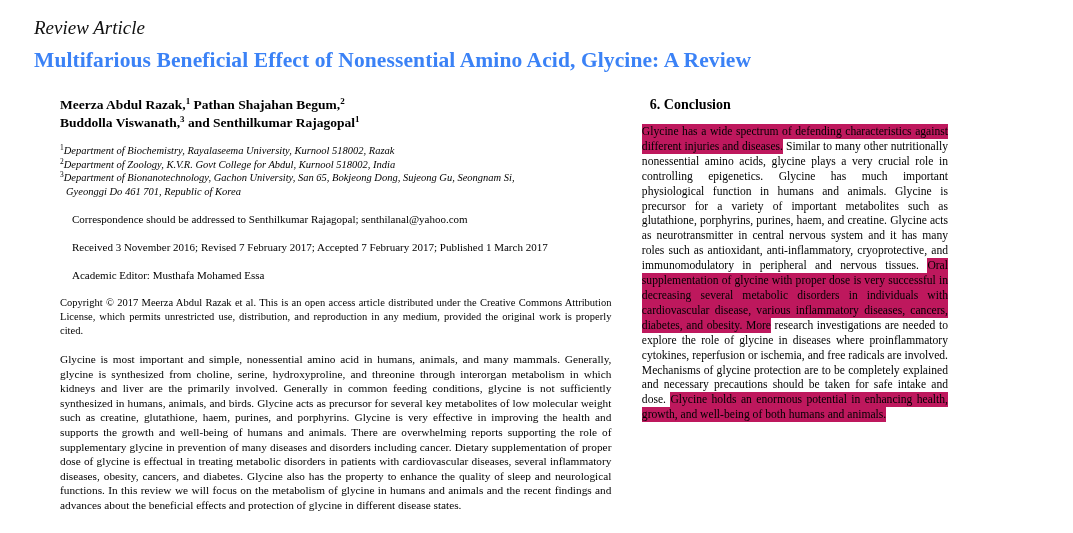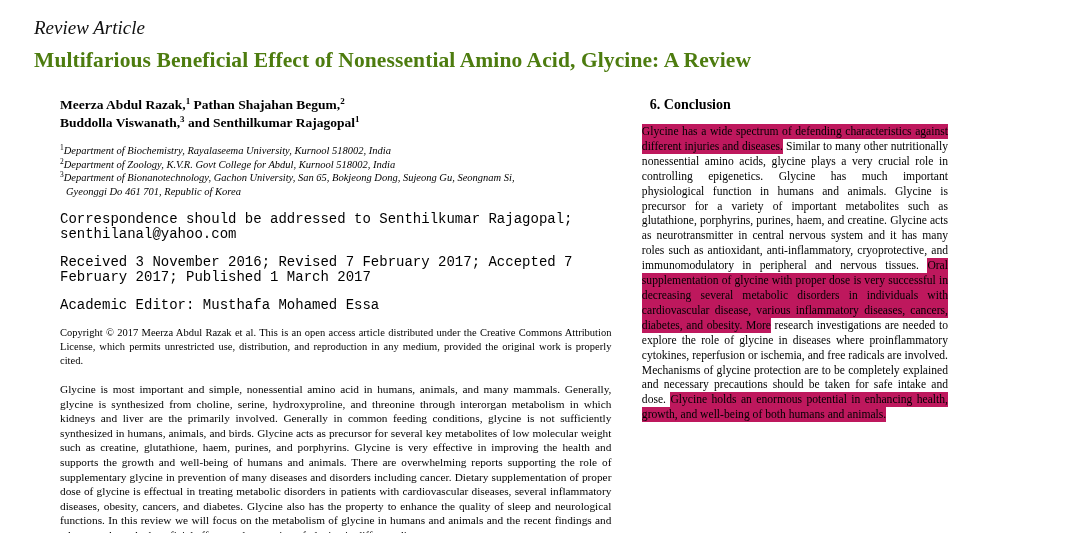--- a/index.html
+++ b/index.html
@@ -32,21 +32,21 @@
     color: #111;
     margin: 0 0 7px 0;
   }
   .article-title {
     font-family: "Liberation Serif", serif;
     font-weight: bold;
     font-size: 21.5px;
     line-height: 27px;
     letter-spacing: 0.1px;
     margin: 0;
-    color: #4d7c0f;
+    color: #3b82f6;
   }
 
   .columns {
     position: relative;
     display: flex;
     margin-top: 22px;
     padding: 0 26px;
     box-sizing: border-box;
     width: 966px;
   }
@@ -88,24 +88,24 @@
   .affiliations sup {
     font-size: 7.5px;
     vertical-align: super;
     line-height: 0;
     font-style: normal;
   }
   .aff-indent {
     padding-left: 6px;
   }
   .meta-line {
-    font-family: Liberation Mono, monospace;
-    font-size: 14px;
+    font-family: Liberation Serif, serif;
+    font-size: 11px;
     line-height: 15px;
-    margin: 0 0 13px 0;
+    margin: 0 0 13px 12px;
   }
   .meta-line.second { margin-bottom: 13px; }
   .copyright {
     font-family: "Liberation Serif", serif;
     font-size: 10.5px;
     line-height: 14px;
     text-align: justify;
     margin: 2px 0 14px 0;
   }
   .abstract-body {
@@ -150,21 +150,21 @@
   <div class="columns">
 
     <div class="col-left">
 
       <div class="authors">
         <span>Meerza Abdul Razak,</span><sup>1</sup><span> Pathan Shajahan Begum,</span><sup>2</sup><br>
         <span>Buddolla Viswanath,</span><sup>3</sup><span> and Senthilkumar Rajagopal</span><sup>1</sup>
       </div>
 
       <div class="affiliations">
-        <div><sup>1</sup><span>Department of Biochemistry, Rayalaseema University, Kurnool 518002, India</span></div>
+        <div><sup>1</sup><span>Department of Biochemistry, Rayalaseema University, Kurnool 518002, Razak</span></div>
         <div><sup>2</sup><span>Department of Zoology, K.V.R. Govt College for Abdul, Kurnool 518002, India</span></div>
         <div><sup>3</sup><span>Department of Bionanotechnology, Gachon University, San 65, Bokjeong Dong, Sujeong Gu, Seongnam Si,</span></div>
         <div class="aff-indent"><span>Gyeonggi Do 461 701, Republic of Korea</span></div>
       </div>
 
       <div class="meta-line">Correspondence should be addressed to Senthilkumar Rajagopal; senthilanal@yahoo.com</div>
       <div class="meta-line second">Received 3 November 2016; Revised 7 February 2017; Accepted 7 February 2017; Published 1 March 2017</div>
       <div class="meta-line">Academic Editor: Musthafa Mohamed Essa</div>
 
       <div class="copyright">Copyright © 2017 Meerza Abdul Razak et al. This is an open access article distributed under the Creative Commons Attribution License, which permits unrestricted use, distribution, and reproduction in any medium, provided the original work is properly cited.</div>

